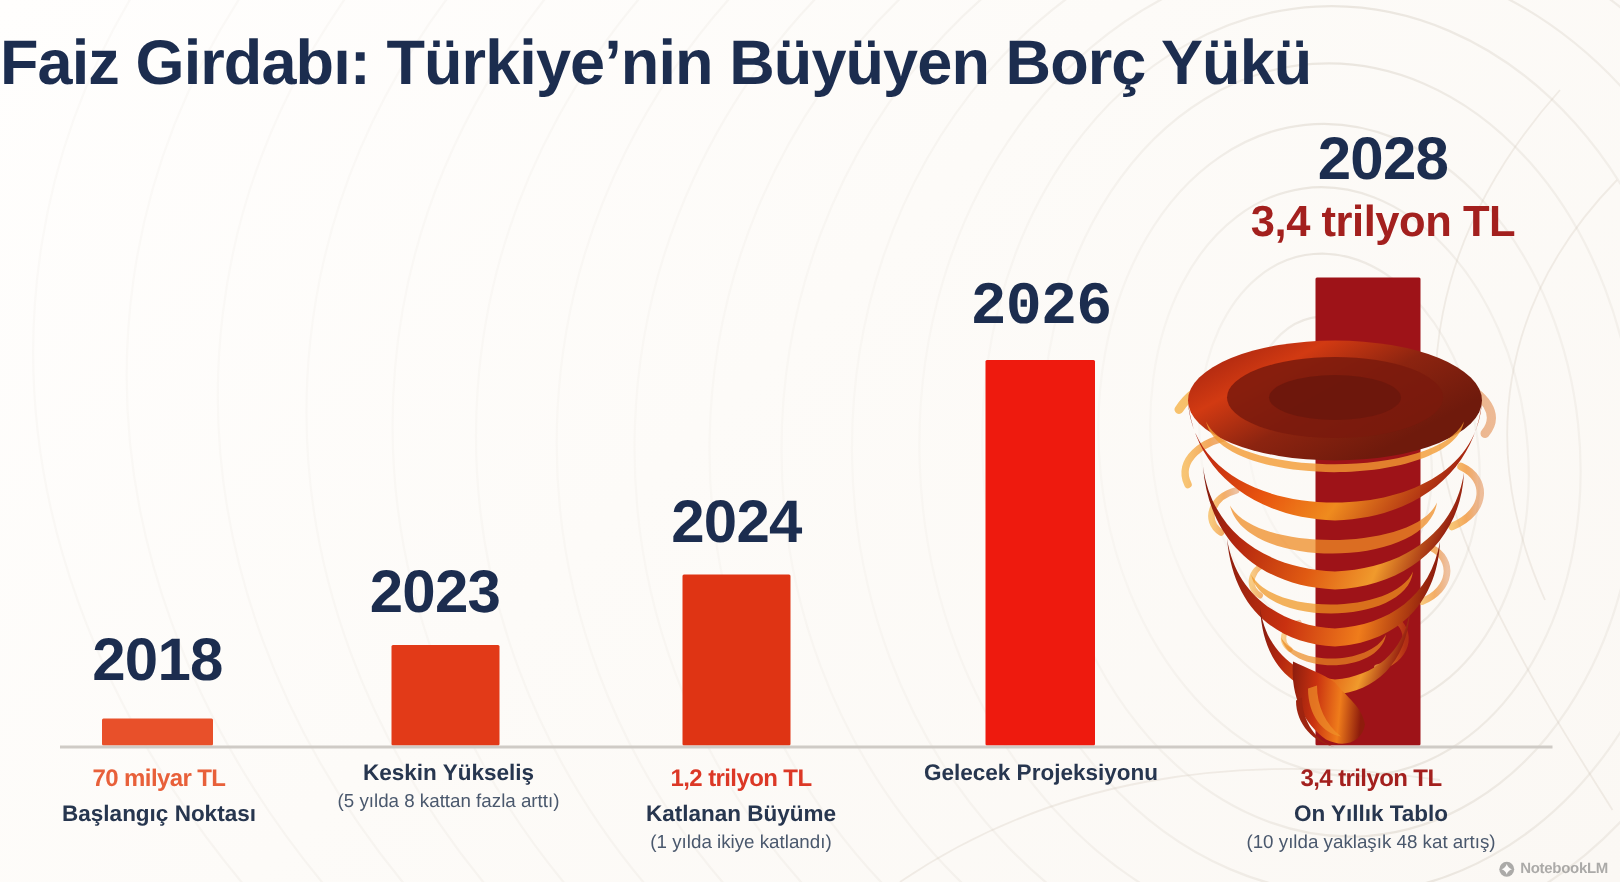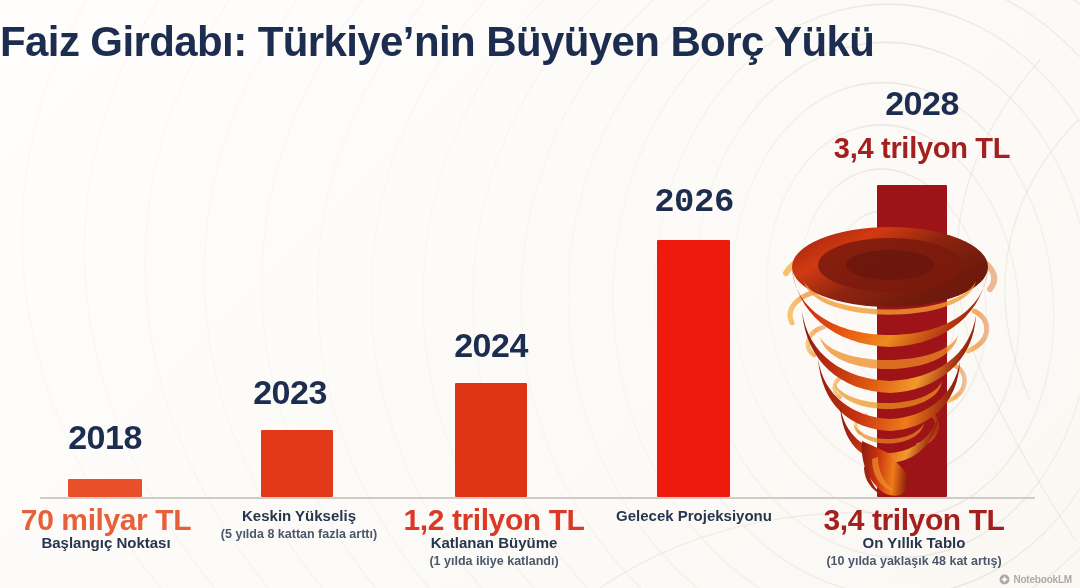--- a/index.html
+++ b/index.html
@@ -38,21 +38,21 @@
   }
 
   .bar{
     position:absolute;
     bottom:91px; 
     border-radius:1px;
   }
 
   .yearlabel{
     position:absolute;
-    font-size:34px;
+    font-size:40px;
     font-weight:bold;
     color:#1c2d4f;
     letter-spacing:-0.5px;
     text-align:center;
     white-space:nowrap;
   }
 
   .toplabel{
     position:absolute;
     font-size:29px;
@@ -61,29 +61,29 @@
     text-align:center;
     white-space:nowrap;
   }
 
   
   #captions{position:absolute;left:0;top:506px;width:1080px;height:82px;}
   .cap{
     position:absolute;top:0;text-align:center;
   }
   .cap .amount{
-    font-size:30px;font-weight:bold;letter-spacing:-0.4px;
+    font-size:16px;font-weight:bold;letter-spacing:-0.4px;
     line-height:27px;white-space:nowrap;
   }
   .cap .desc{
     font-size:15px;font-weight:bold;color:#27364f;
     line-height:20px;white-space:nowrap;
   }
   .cap .note{
-    font-size:12.5px;font-weight:bold;color:#4a586d;
+    font-size:12.5px;font-weight:normal;color:#4a586d;
     line-height:17px;white-space:nowrap;
   }
 
   
   #tornado{position:absolute;left:778px;top:215px;width:230px;height:285px;}
 
   
   #watermark{
     position:absolute;right:8px;bottom:3px;
     display:flex;align-items:flex-end;gap:3px;

